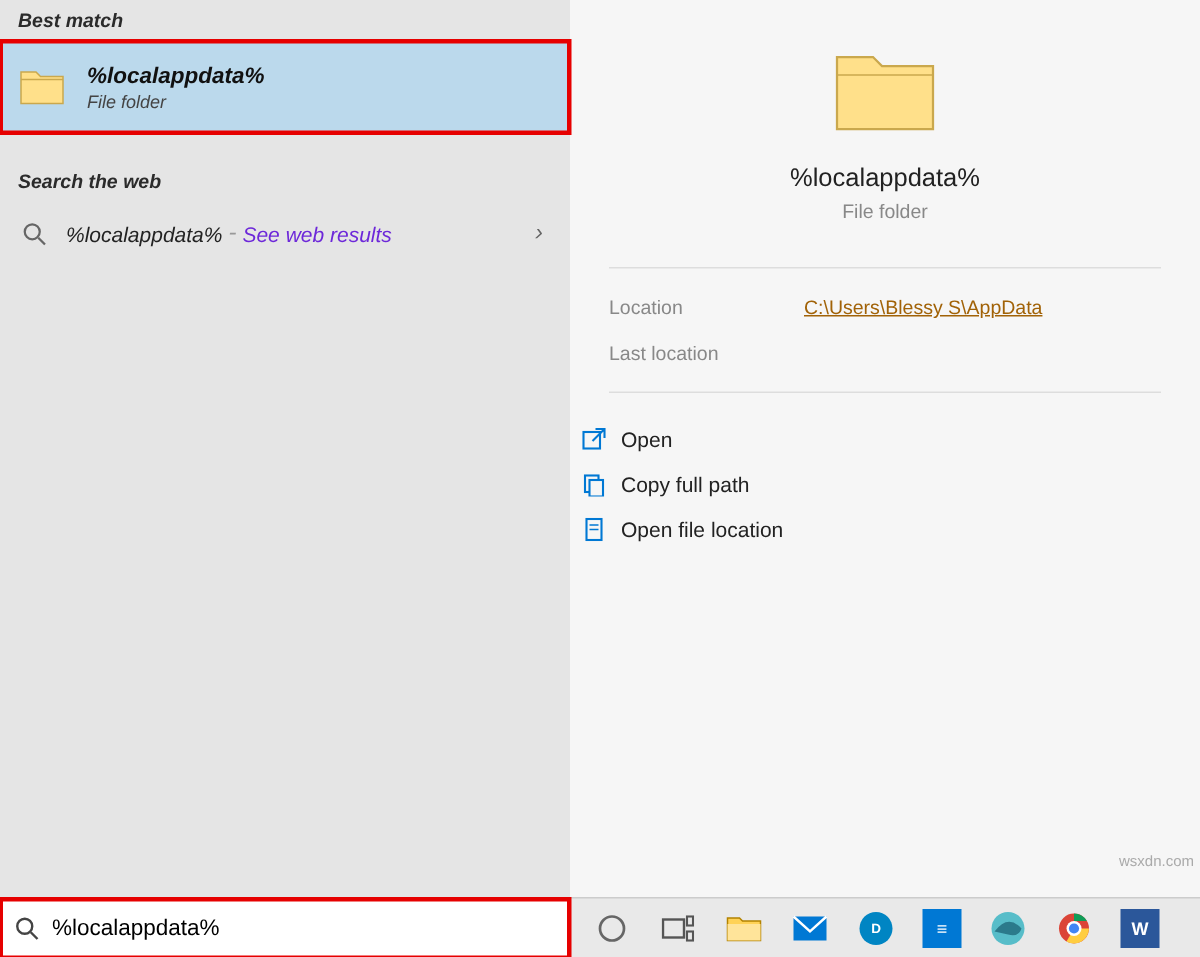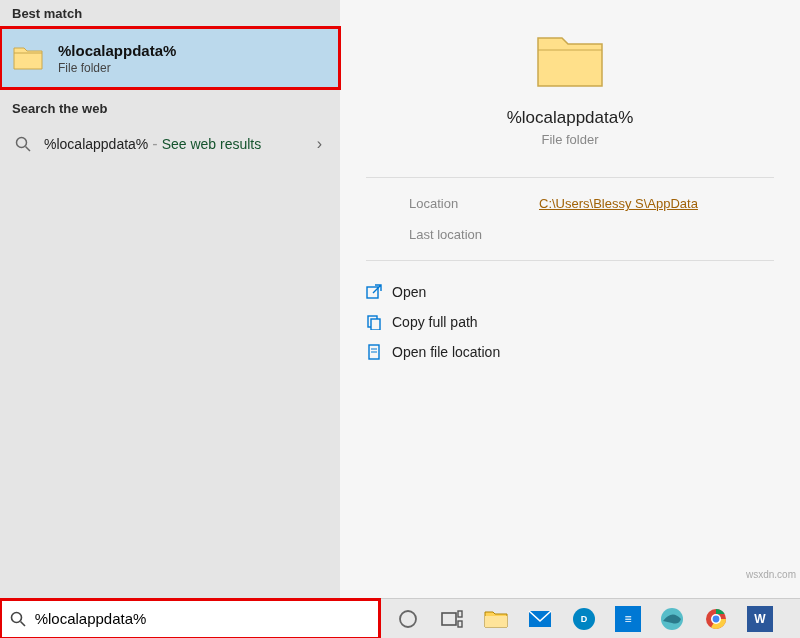--- a/index.html
+++ b/index.html
@@ -1,40 +1,40 @@
 <!DOCTYPE html>
 <html><head>
 <meta charset="utf-8">
 <style>
   * { box-sizing: border-box; margin: 0; padding: 0; font-family: "Segoe UI", Arial, sans-serif; }
   body { width: 800px; height: 638px; background: #e5e5e5; overflow: hidden; position: relative; }
   .main { display: flex; width: 800px; height: 598px; }
-  .left { width: 340px; background: #e5e5e5; position: relative; }
+  .left { width: 380px; background: #e5e5e5; position: relative; font-style: italic; }
   .right { flex: 1; background: #f6f6f6; display: flex; flex-direction: column; }
   .section-title { font-size: 13px; font-weight: 600; color: #2b2b2b; padding: 6px 12px 6px 12px; }
   .best-match-item { display: flex; align-items: center; height: 62px; background: #bbd9ec; padding: 0 12px; }
   .red-box { outline: 3px solid #e60000; outline-offset: -2px; }
   .folder-icon-sm { width: 32px; height: 32px; margin-right: 14px; display:flex; align-items:center; justify-content:center;}
   .bm-text .title { font-size: 15px; font-weight: 600; color: #111; }
   .bm-text .sub { font-size: 12px; color: #444; margin-top: 2px; }
   .web-row { display: flex; align-items: center; height: 44px; padding: 0 12px; }
   .web-row .search-glyph { width: 22px; margin-right: 10px; color: #666; display:flex; align-items:center; justify-content:center;}
   .web-row .main-text { font-size: 14px; color: #222; }
   .web-row .dash { color: #999; margin: 0 4px;}
-  .web-row .hint { font-size: 14px; color: #14532d; }
+  .web-row .hint { font-size: 14px; color: #6d28d9; }
   .web-row .chevron { margin-left: auto; color: #666; font-size: 16px; padding-right:6px;}
   .preview-top { text-align: center; padding: 30px 0 20px 0; }
   .folder-icon-lg { display:inline-block; }
   .preview-title { font-size: 17px; color: #222; margin-top: 14px; }
   .preview-sub { font-size: 13px; color: #888; margin-top: 4px; }
   .hr { height: 1px; background: #ddd; margin: 10px 26px; }
   .detail-row { display: flex; padding: 8px 26px; font-size: 13px; }
-  .detail-label { width: 130px; color: #888; margin-left: 43px; }
+  .detail-label { width: 130px; color: #888; }
   .detail-value { color: #a16207; text-decoration: underline; }
-  .action-list { padding: 6px 18px; }
+  .action-list { padding: 6px 0; }
   .action-item { display: flex; align-items: center; padding: 7px 8px; font-size: 14px; color: #222; }
   .action-item .aicon { width: 26px; color: #0078d4; display:flex; align-items:center; }
   .taskbar { position: absolute; bottom: 0; left: 0; width: 800px; height: 40px; background: #e9e9e9; border-top: 1px solid #ccc; display: flex; align-items: center; }
   .search-box { width: 380px; height: 40px; background: #fff; display: flex; align-items: center; padding: 0 10px; }
   .search-box input { border: none; outline: none; font-size: 15px; width: 100%; background: transparent; }
   .search-box .sicon { width: 20px; margin-right: 6px; color:#444; display:flex; align-items:center;}
   @keyframes blink { 50% { opacity: 0; } }
   .tb-icons { display: flex; align-items: center; gap: 0; margin-left: 6px; }
   .tb-btn { width: 44px; height: 40px; display: flex; align-items: center; justify-content: center; }
   .tb-btn svg { display:block; }
@@ -52,21 +52,21 @@
         <svg width="30" height="26" viewBox="0 0 30 26">
             <path d="M1 3 h10 l3 3 h15 v18 h-28 z" fill="#ffe08a" stroke="#caa84d"></path>
             <path d="M1 8 h28" stroke="#caa84d"></path>
           </svg>
       </span>
       <div class="bm-text">
         <div class="title">%localappdata%</div>
         <div class="sub">File folder</div>
       </div>
     </div>
-    <div class="section-title" style="margin-top:6px">Search the web</div>
+    <div class="section-title" style="margin-top:18px">Search the web</div>
     <div class="web-row">
       <span class="search-glyph">
         <svg width="16" height="16" viewBox="0 0 16 16">
             <circle cx="6.5" cy="6.5" r="5" fill="none" stroke="#666" stroke-width="1.5"></circle>
             <line x1="10.5" y1="10.5" x2="15" y2="15" stroke="#666" stroke-width="1.5"></line>
           </svg>
       </span>
       <span class="main-text">%localappdata%</span>
       <span class="dash">-</span>
       <span class="hint">See web results</span>

